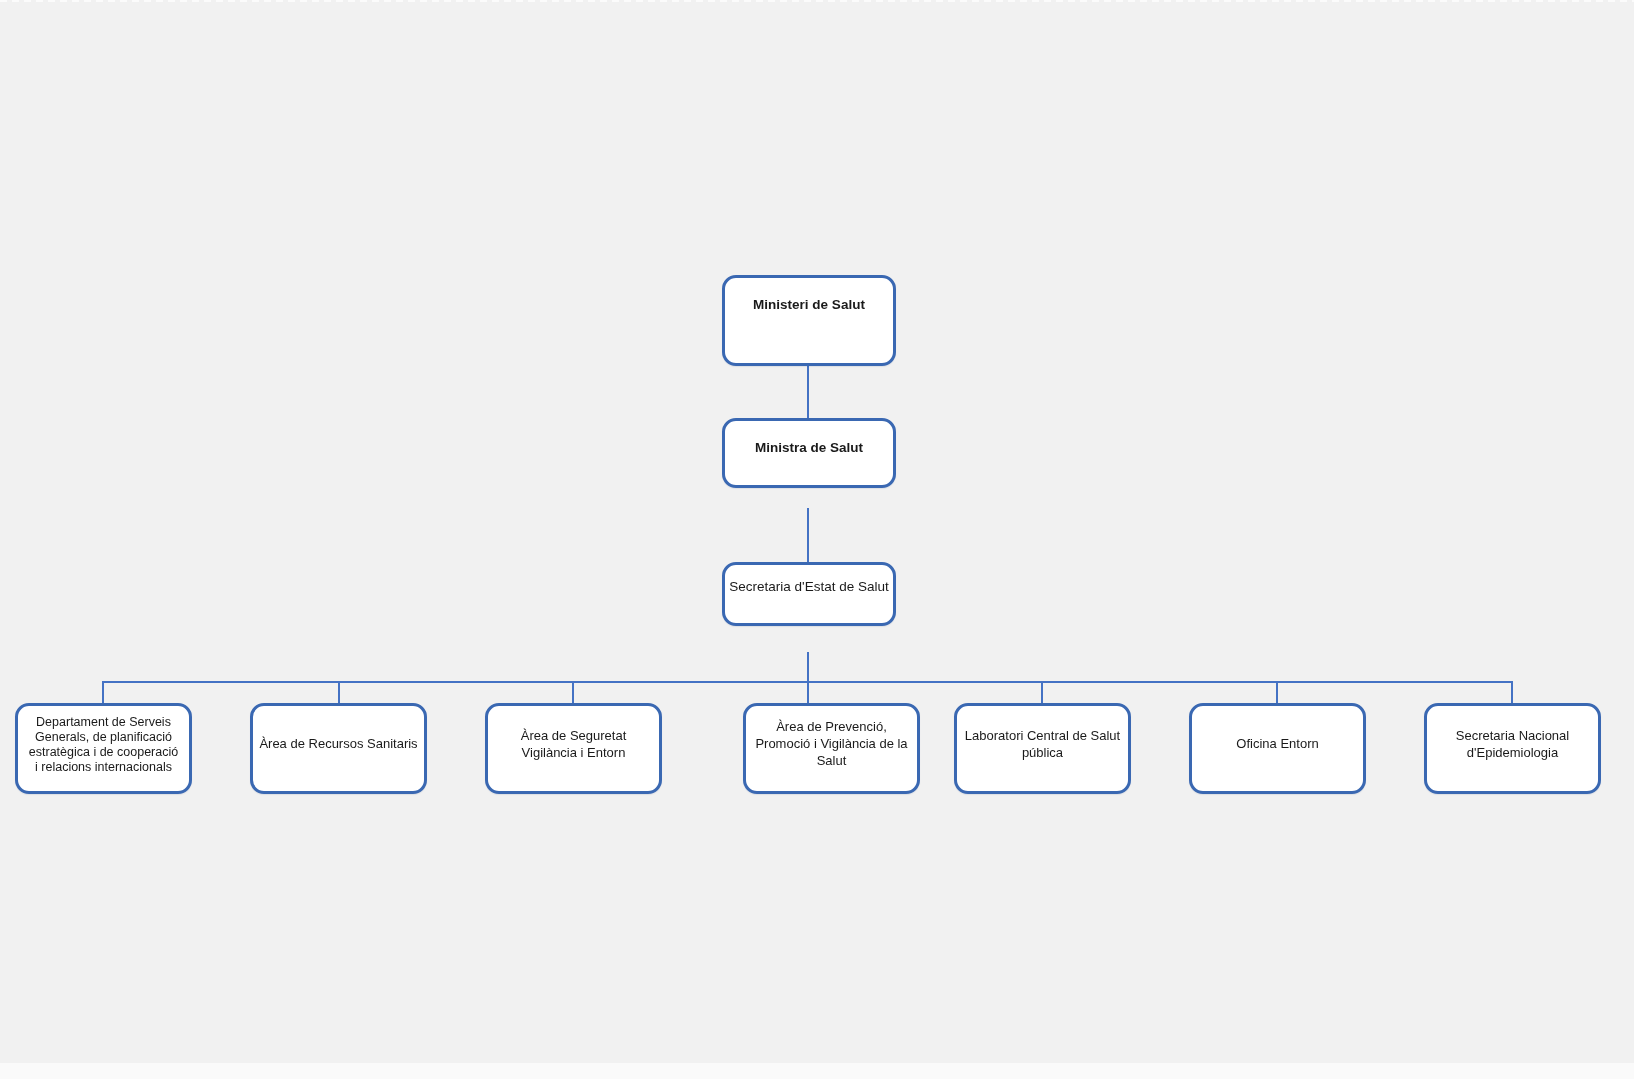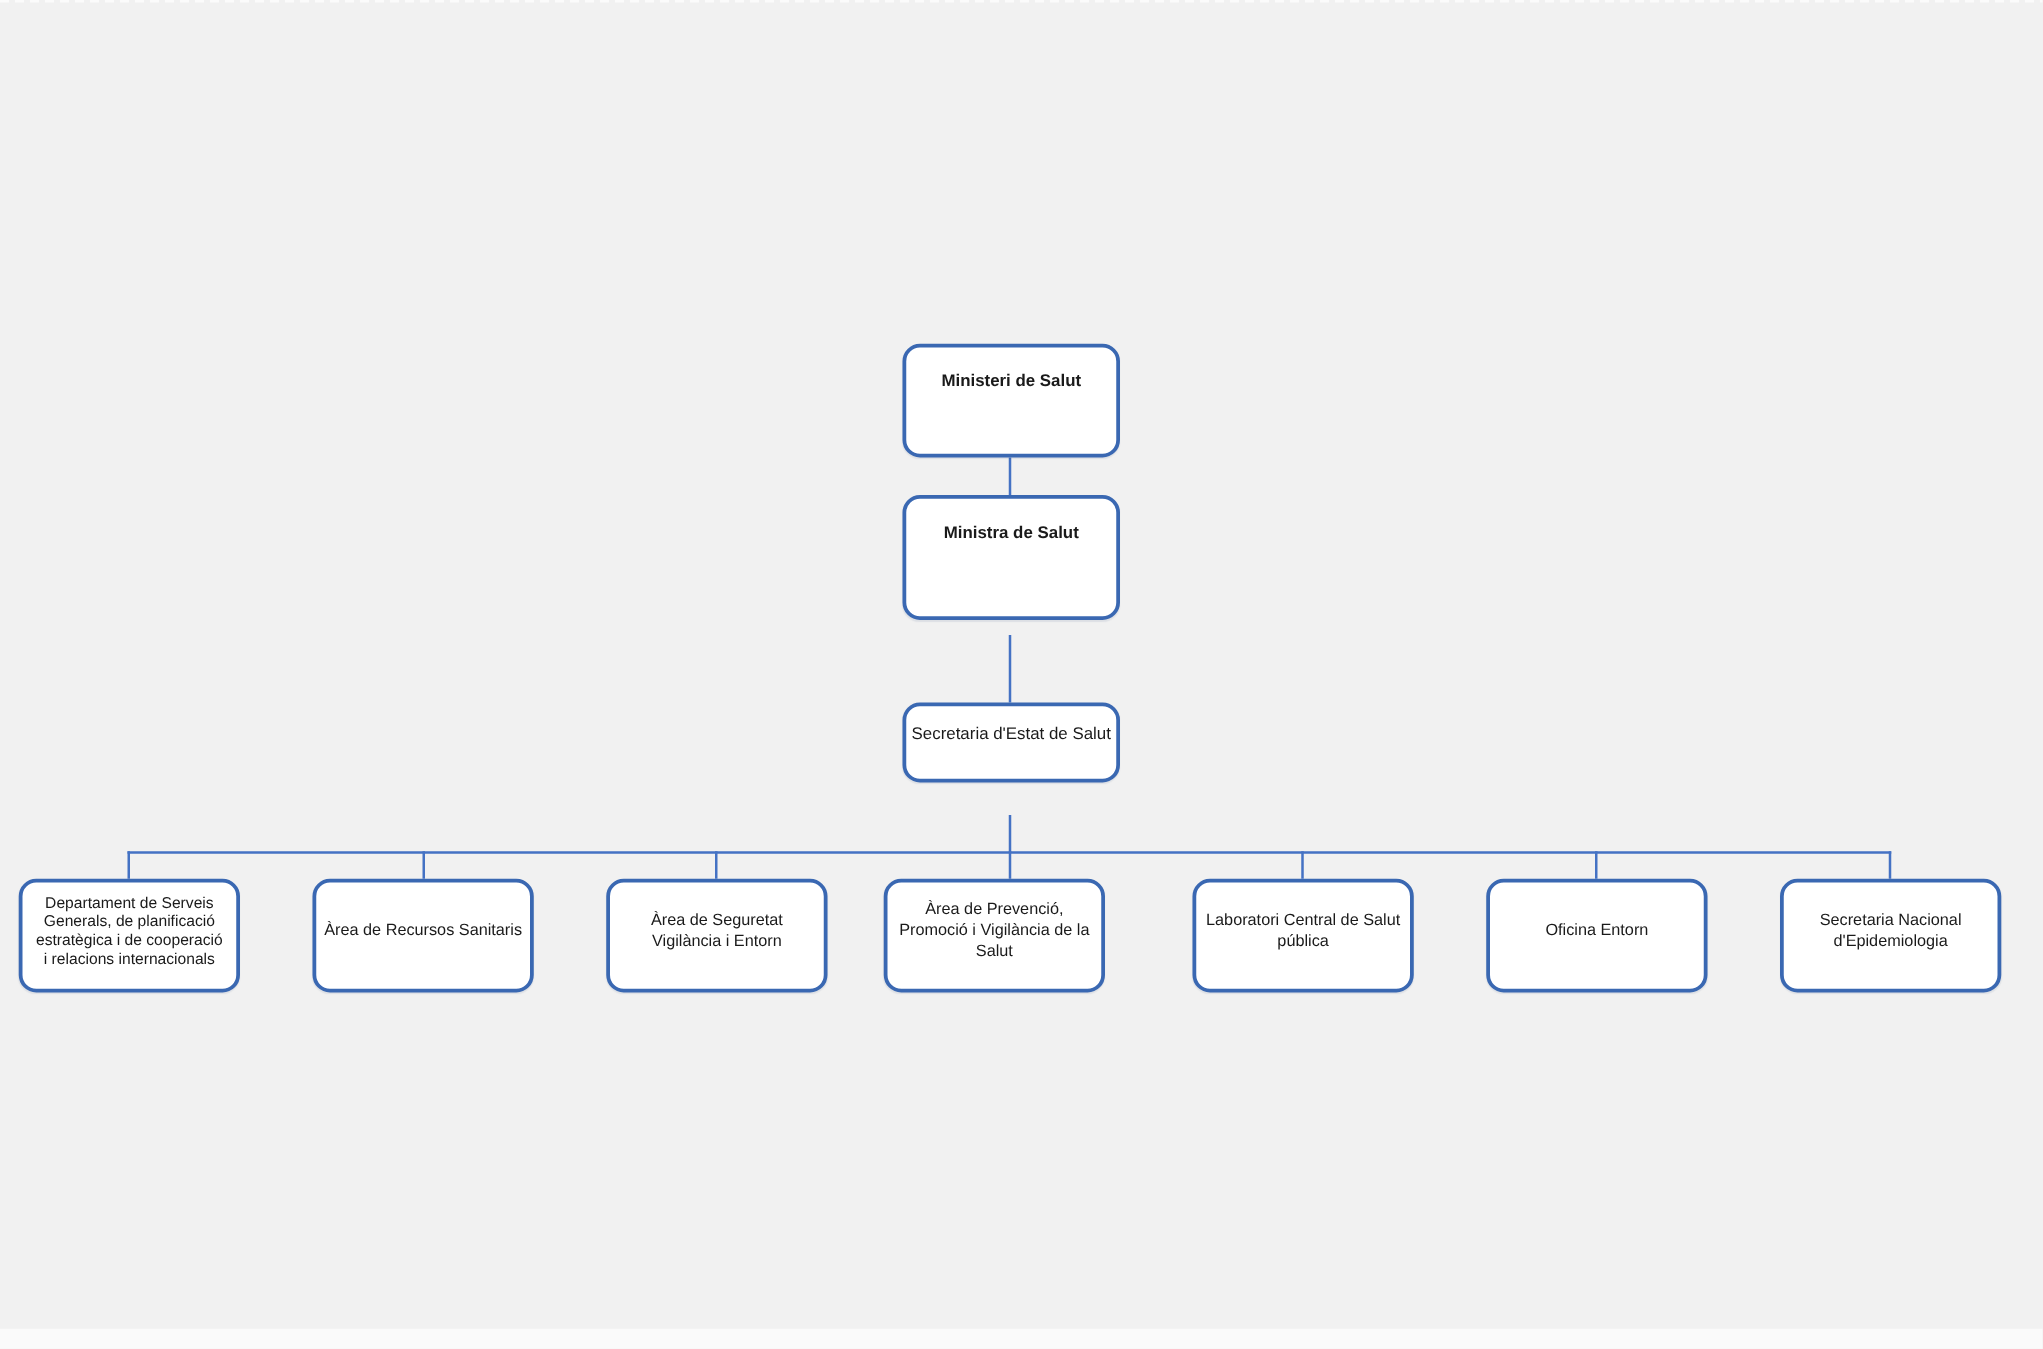--- a/index.html
+++ b/index.html
@@ -39,33 +39,33 @@
   }
   .node .lbl {
     white-space: pre;
     text-align: center;
     display: block;
   }
   
   .n-top { left: 722px; width: 174px; height: 91px; align-items: flex-start; }
   .n-top .lbl { font-weight: bold; font-size: 13.5px; line-height: 17px; padding-top: 18px; }
   #node-ministeri { top: 275px; }
-  #node-ministra  { top: 396px; height: 100px; }
+  #node-ministra  { top: 418px; height: 70px; }
   #node-secretaria {
     top: 562px; height: 64px; align-items: center;
   }
   #node-secretaria .lbl { font-weight: normal; font-size: 13.5px; padding-top: 0; position: relative; top: -8px; }
   
   .n-bot { top: 703px; width: 177px; height: 91px; }
   .n-bot .lbl { font-size: 13px; line-height: 17px; position: relative; top: -5px; }
   #node-departament { left: 15px; }
   #node-departament .lbl { font-size: 12.5px; line-height: 15px; top: -4px; }
   #node-recursos    { left: 250px; }
   #node-seguretat   { left: 485px; }
-  #node-prevencio   { left: 707px; }
+  #node-prevencio   { left: 743px; }
   #node-laboratori-central { left: 954px; }
   #node-oficina     { left: 1189px; }
   #node-laboratori-nacional { left: 1424px; }
   
   .conn {
     position: absolute;
     background: #4472c4;
   }
   .conn.v { width: 2px; }
   .conn.h { height: 2px; }

